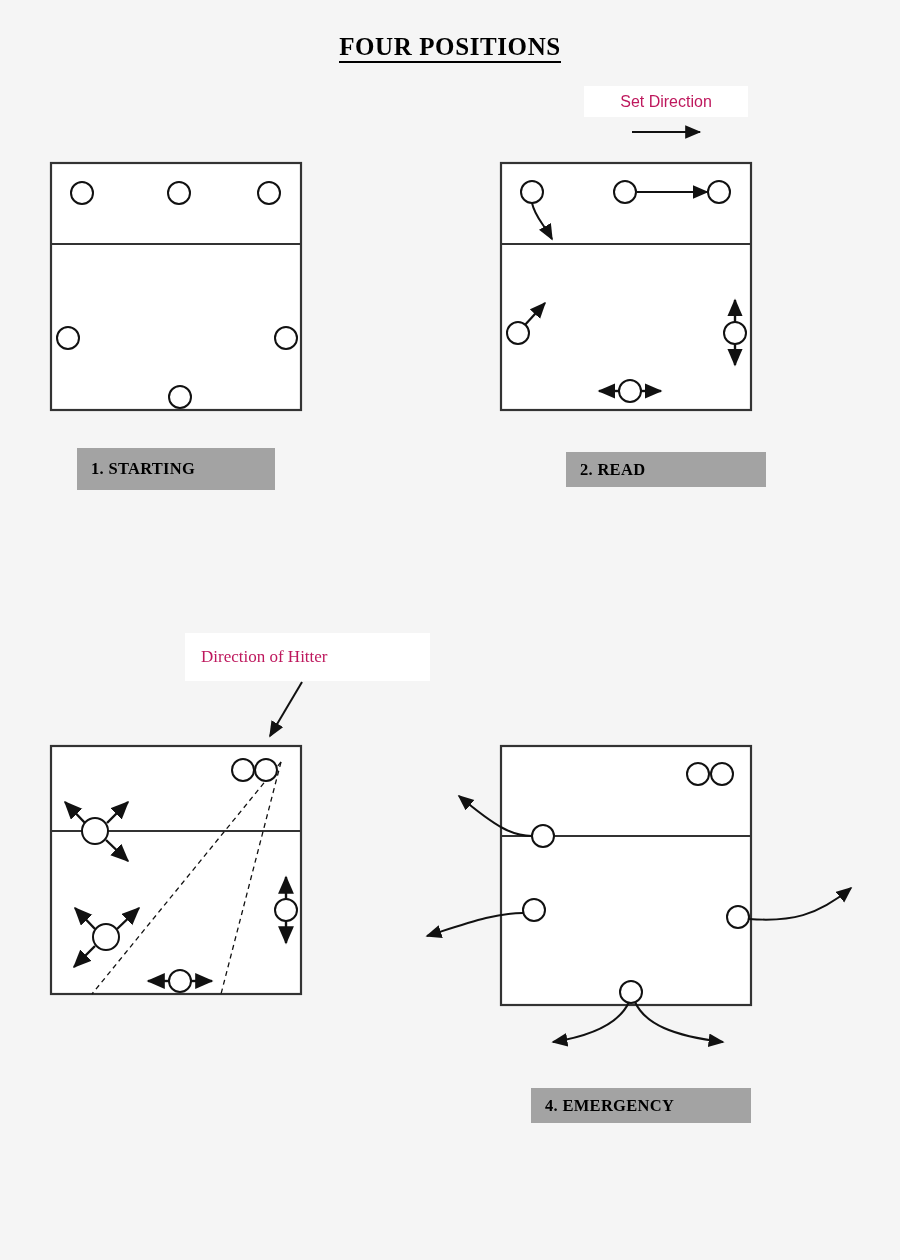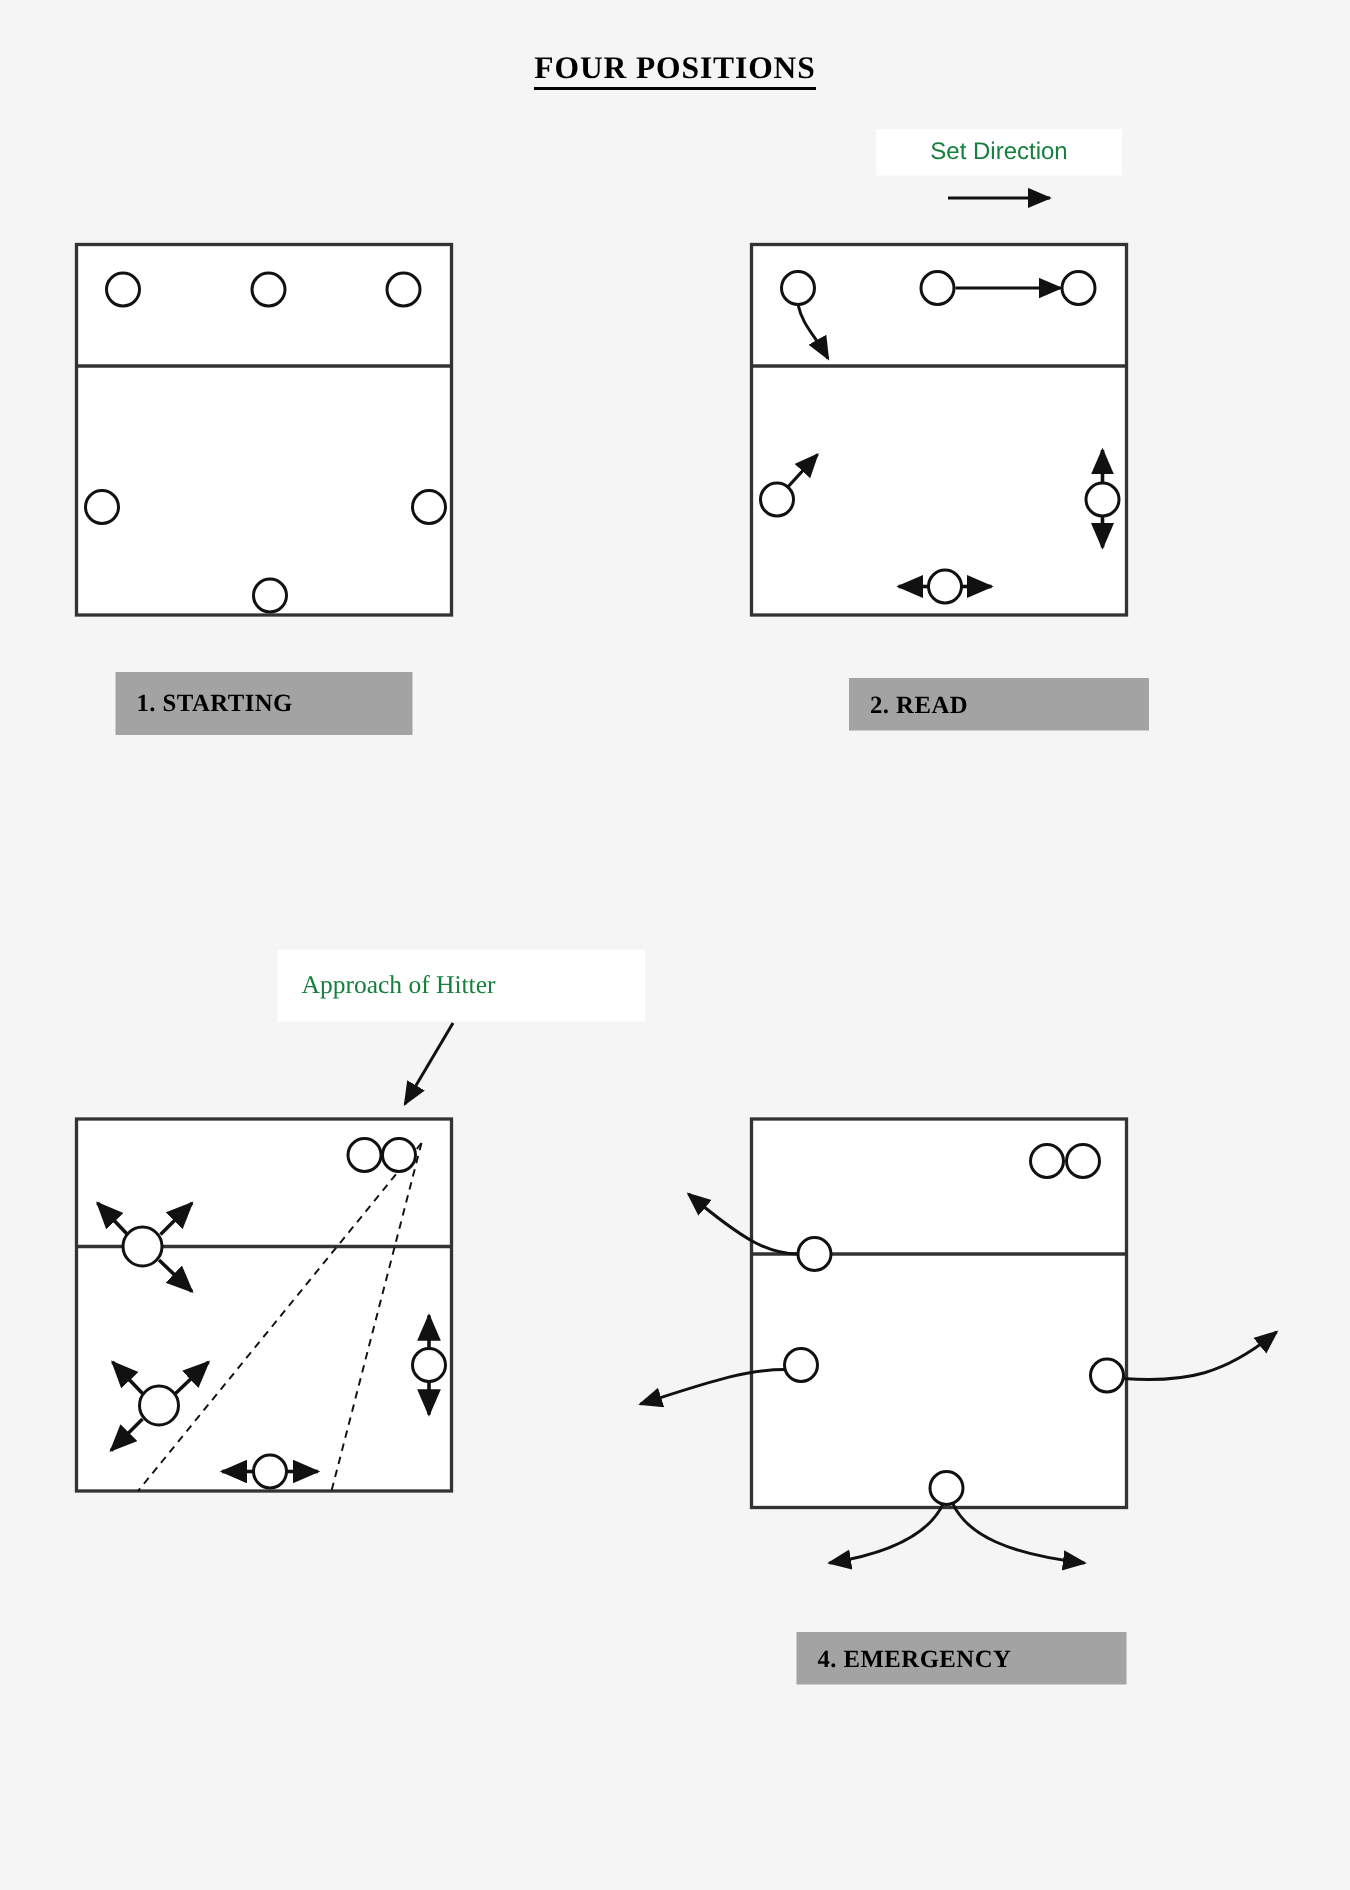--- a/index.html
+++ b/index.html
@@ -23,21 +23,21 @@
     height: 1260px;
   }
   .page-title {
     position: absolute;
     left: 0;
     top: 33px;
     width: 900px;
     text-align: center;
     font-family: "Liberation Serif", serif;
     font-weight: bold;
-    font-size: 21px;
+    font-size: 25px;
     letter-spacing: 0.6px;
     color: #000;
   }
   .page-title span {
     border-bottom: 2px solid #000;
     padding-bottom: 1px;
   }
   .court-svg {
     position: absolute;
     left: 0;
@@ -53,21 +53,21 @@
     font-size: 16.5px;
     letter-spacing: 0.3px;
     display: flex;
     align-items: center;
     padding-left: 14px;
     box-sizing: border-box;
   }
   .annot-box {
     position: absolute;
     background: #ffffff;
-    color: #15803d;
+    color: #be185d;
     font-family: "Liberation Sans", sans-serif;
     font-size: 16px;
     display: flex;
     align-items: center;
     justify-content: center;
     box-sizing: border-box;
   }
   .annot-box.serif {
     font-family: "Liberation Serif", serif;
     font-size: 17px;
@@ -152,21 +152,21 @@
     <circle cx="27" cy="180" r="11" fill="#ffffff" stroke="#111" stroke-width="2"></circle>
     <circle cx="244" cy="180" r="11" fill="#ffffff" stroke="#111" stroke-width="2"></circle>
     <circle cx="139" cy="238" r="11" fill="#ffffff" stroke="#111" stroke-width="2"></circle>
   </svg>
 
   <div class="label-box" style="left:566px; top:452px; width:200px; height:35px;">
     <span>2. READ</span>
   </div>
 
   <div class="annot-box serif" style="left:185px; top:633px; width:245px; height:48px;">
-    <span>Approach of Hitter</span>
+    <span>Direction of Hitter</span>
   </div>
 
   <svg class="court-svg" style="left:250px; top:678px;" width="70" height="80" viewBox="0 0 70 80">
     <defs>
       <marker id="ah-ap" markerWidth="9" markerHeight="9" refX="7.2" refY="3.4" orient="auto">
         <path d="M0,0 L8,3.4 L0,6.8 z" fill="#111"></path>
       </marker>
     </defs>
     <line x1="52" y1="4" x2="20" y2="58" stroke="#111" stroke-width="2" marker-end="url(#ah-ap)"></line>
   </svg>

